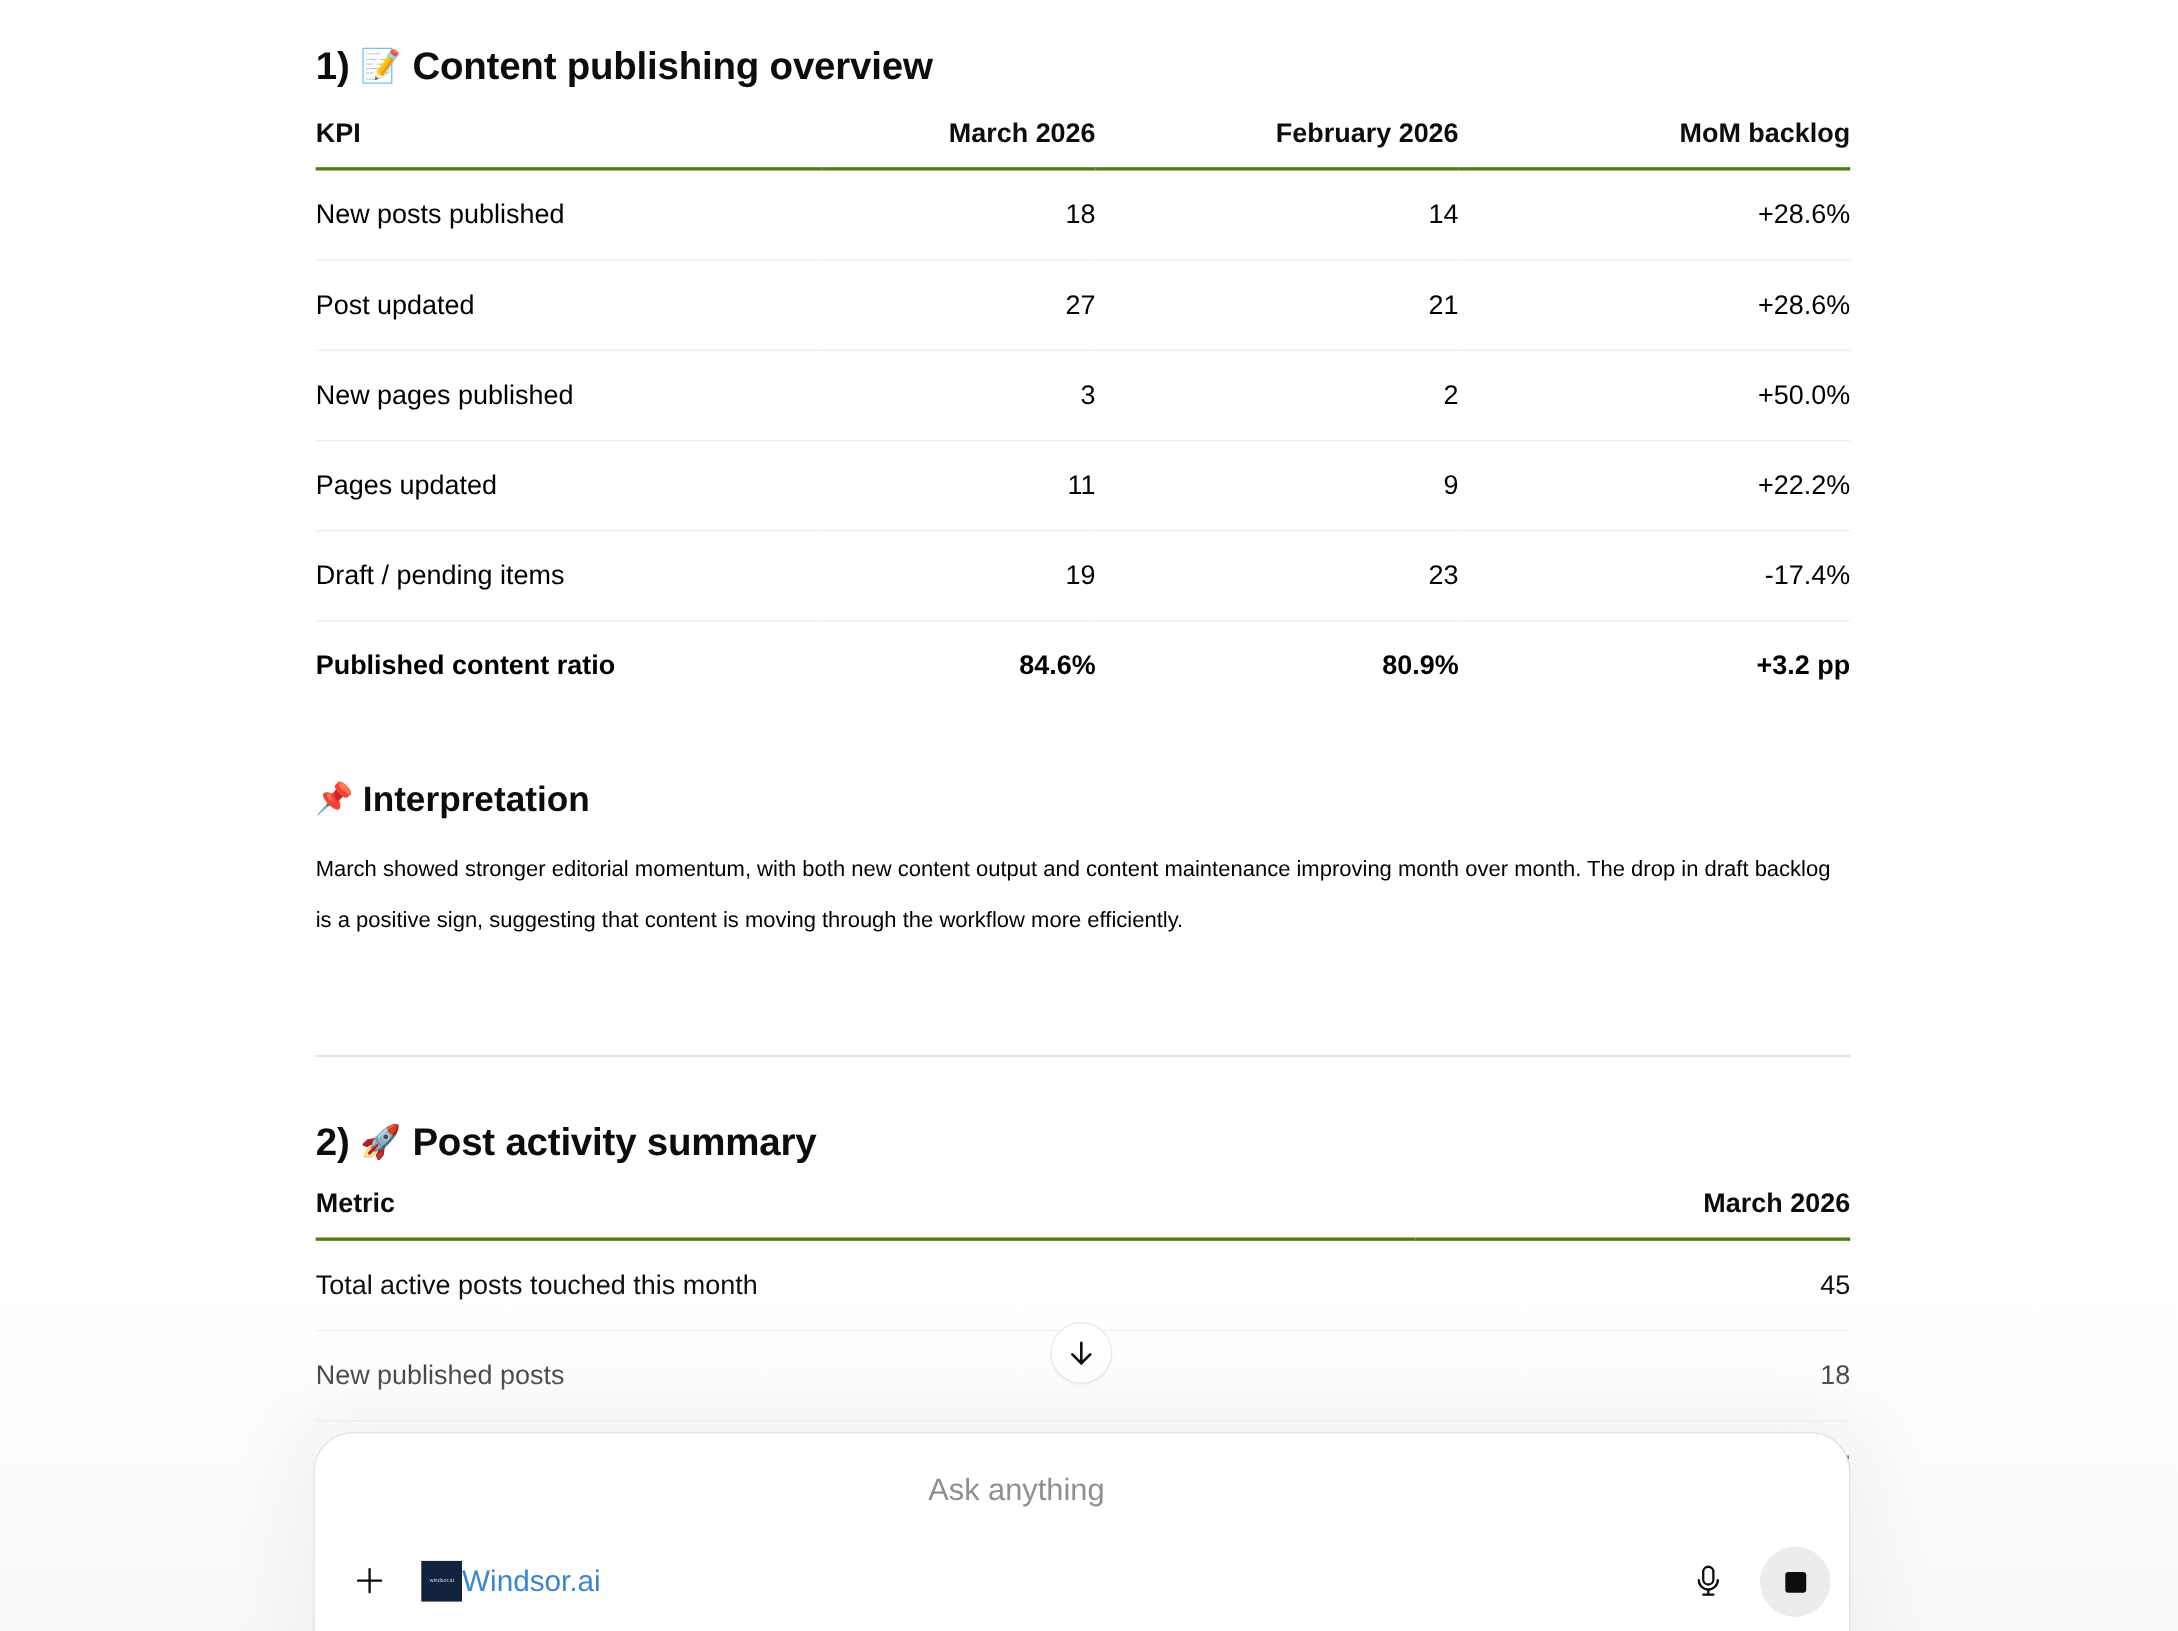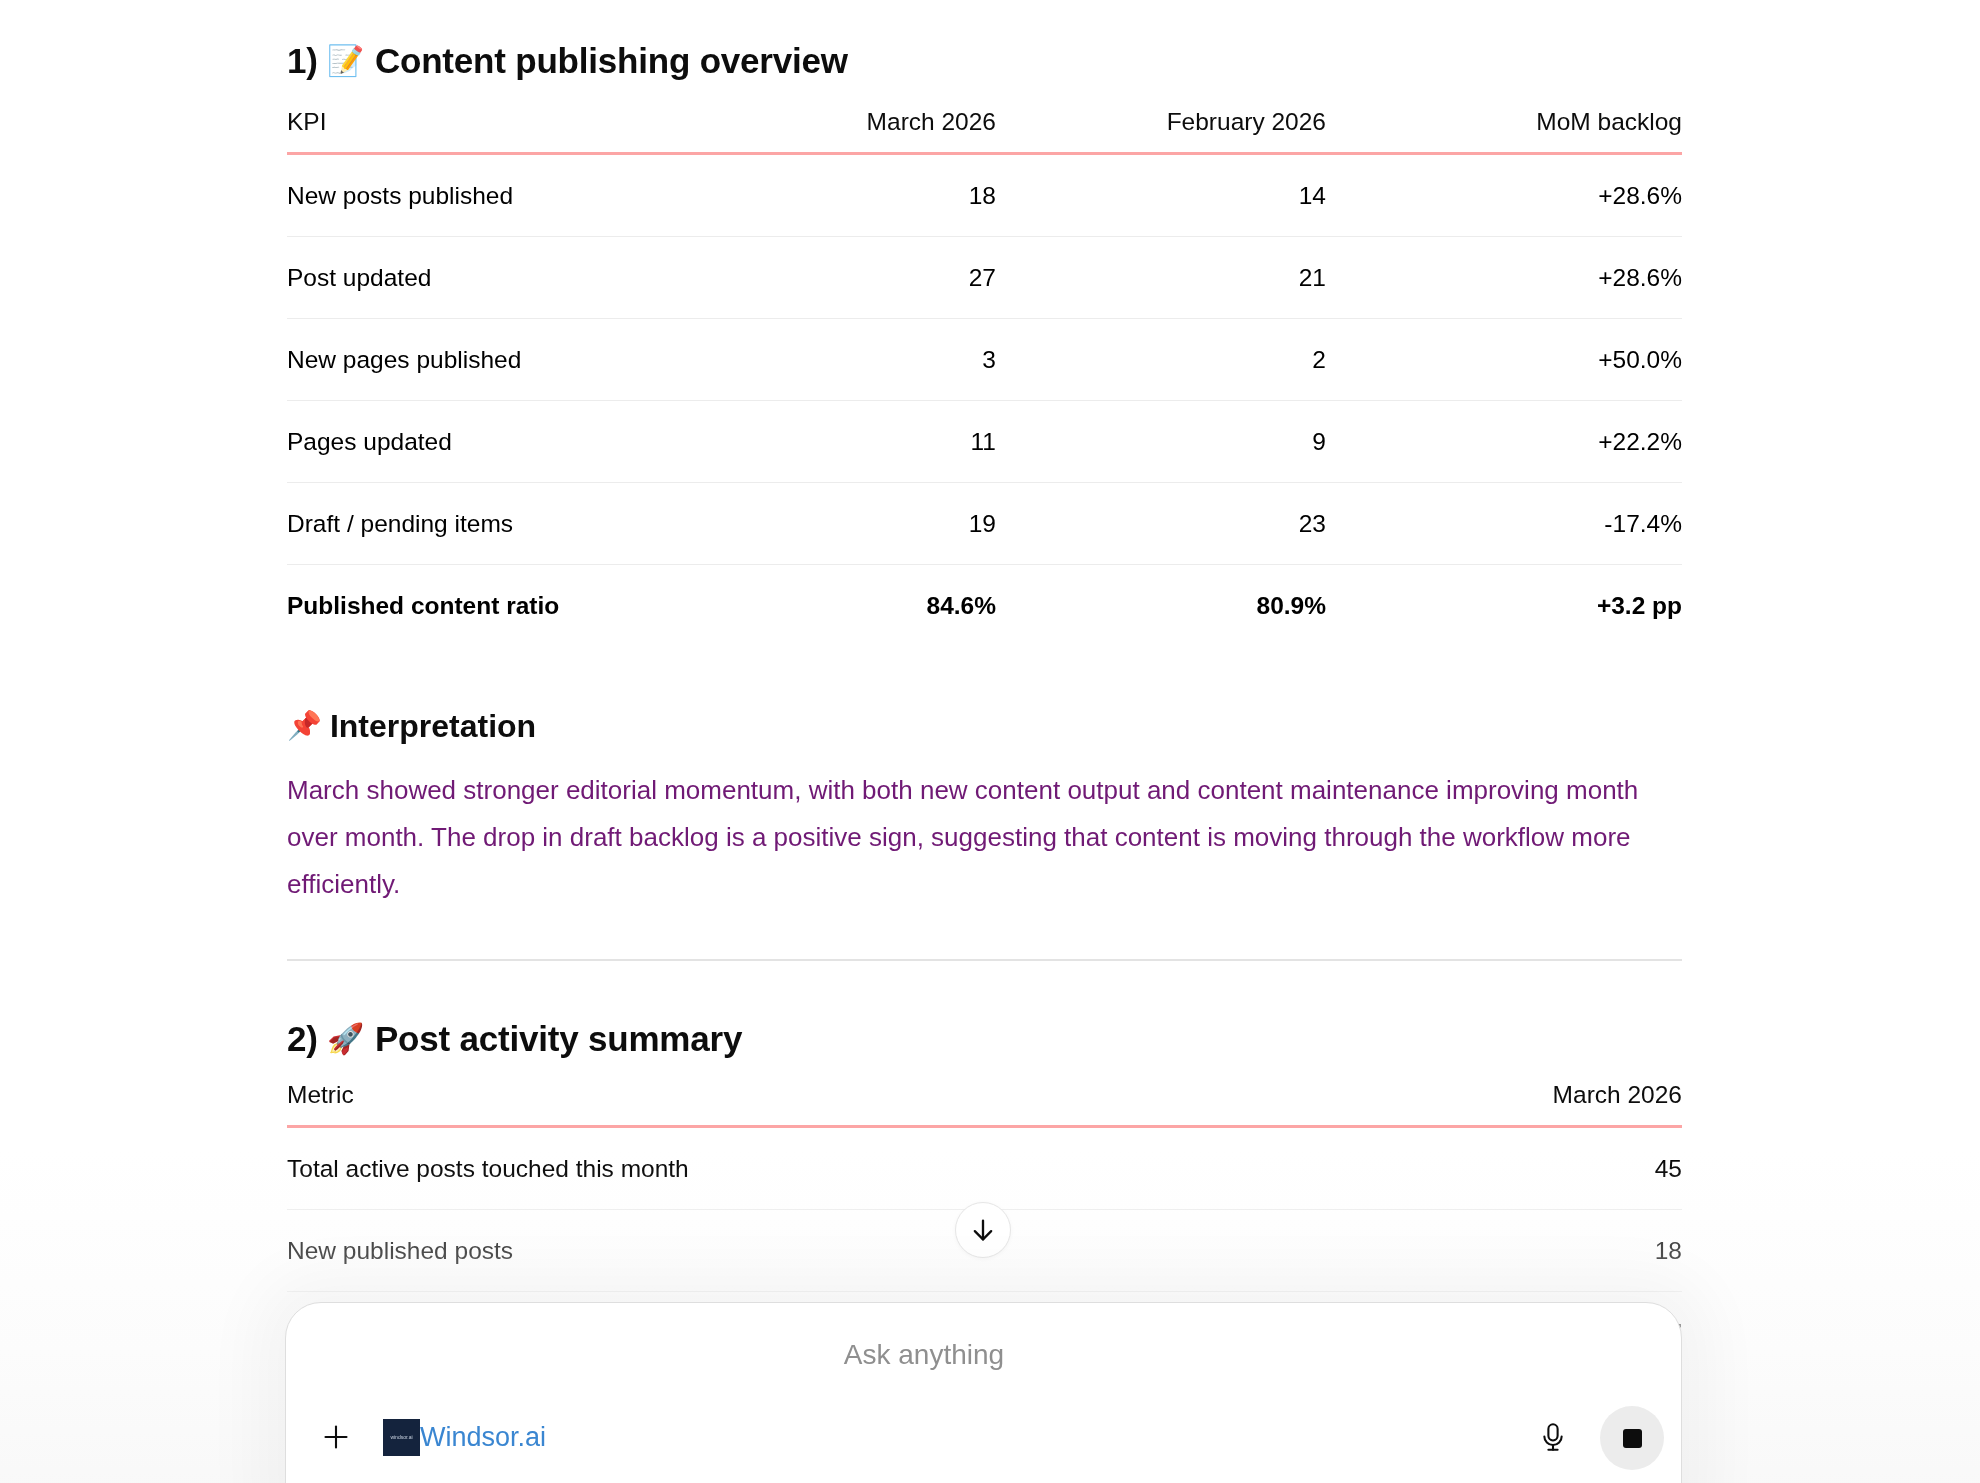--- a/index.html
+++ b/index.html
@@ -52,46 +52,46 @@
     justify-content: center;
   }
   table.kpi {
     position: absolute;
     left: 0;
     width: 1395px;
     border-collapse: collapse;
     font-size: 24.5px;
   }
   table.kpi th {
-    font-weight: 400;
+    font-weight: 700;
     text-align: right;
     height: 60px;
     padding: 0;
-    border-bottom: 3px solid #fca5a5;
+    border-bottom: 3px solid #4d7c0f;
     vertical-align: middle;
     white-space: nowrap;
   }
   table.kpi th:first-child, table.kpi td:first-child { text-align: left; }
   table.kpi td {
     text-align: right;
     height: 81px;
     padding: 0;
     border-bottom: 1.5px solid #ececec;
     vertical-align: middle;
     white-space: nowrap;
     color: #000000;
   }
   table.kpi tr:last-child td { border-bottom: none; font-weight: bold; }
   .para {
     position: absolute;
     left: 0;
     width: 1395px;
-    font-size: 26px;
+    font-size: 20px;
     line-height: 47px;
-    color: #701a75;
+    color: #000000;
   }
   .divider {
     position: absolute;
     left: 0;
     width: 1395px;
     height: 0;
     border-top: 2px solid #e3e3e3;
   }
   
   .fade {

